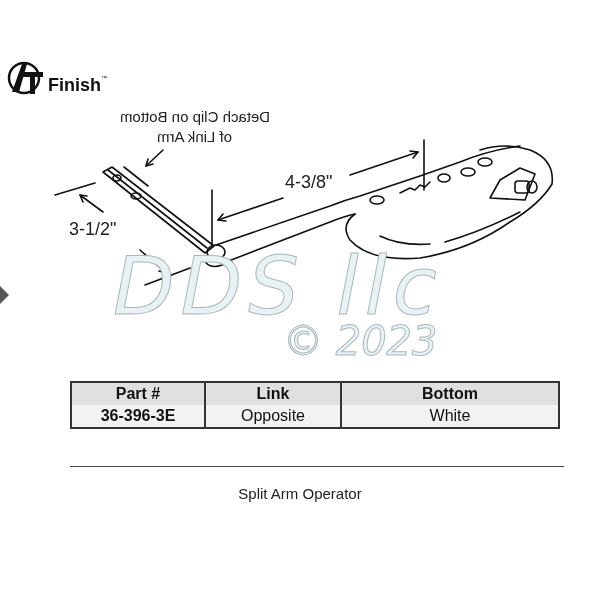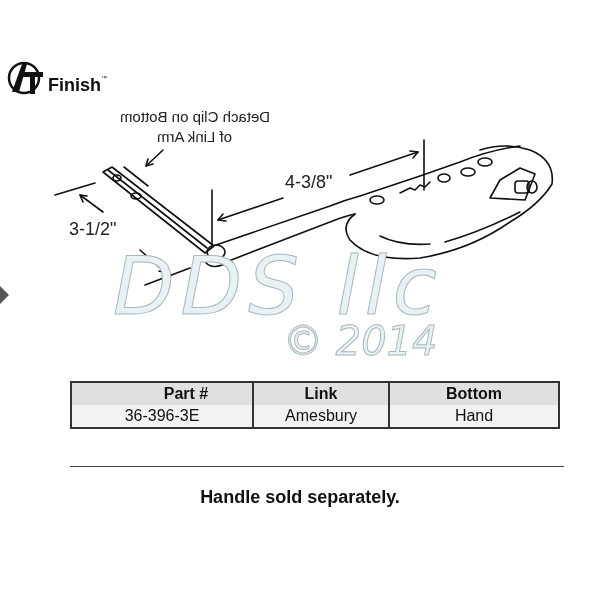--- a/index.html
+++ b/index.html
@@ -88,38 +88,38 @@
     <path d="M218 220 l5 -6 M218 220 l8 1"></path>
     <line x1="350" y1="175" x2="418" y2="152"></line>
     <path d="M418 152 l-8 -1 M418 152 l-5 6"></path>
   </g>
 </svg>
 
 <div class="abs dim" style="left:69px;top:219px;">3-1/2"</div>
 <div class="abs dim" style="left:285px;top:172px;">4-3/8"</div>
 
 <div class="abs watermark wm1">DDS llc</div>
-<div class="abs watermark wm2">© 2014</div>
+<div class="abs watermark wm2">© 2023</div>
 
 <div class="abs left-arrow"></div>
 
 <table class="abs spec-table">
   <thead>
     <tr>
-      <th style="width:132px;padding-left:48px;">Part #</th>
+      <th style="width:132px;">Part #</th>
       <th style="width:134px;">Link</th>
       <th>Bottom</th>
     </tr>
   </thead>
   <tbody>
     <tr>
-      <td style="font-weight:normal;text-align:center;">36-396-3E</td>
-      <td>Amesbury</td>
-      <td>Hand</td>
+      <td style="font-weight:bold;text-align:center;">36-396-3E</td>
+      <td>Opposite</td>
+      <td>White</td>
     </tr>
   </tbody>
 </table>
 
 <div class="abs divider"></div>
 
 <div class="abs caption">
-  <div class="c2">Handle sold separately.</div>
+  <div class="c1">Split Arm Operator</div>
 </div>
 
 </body></html>

